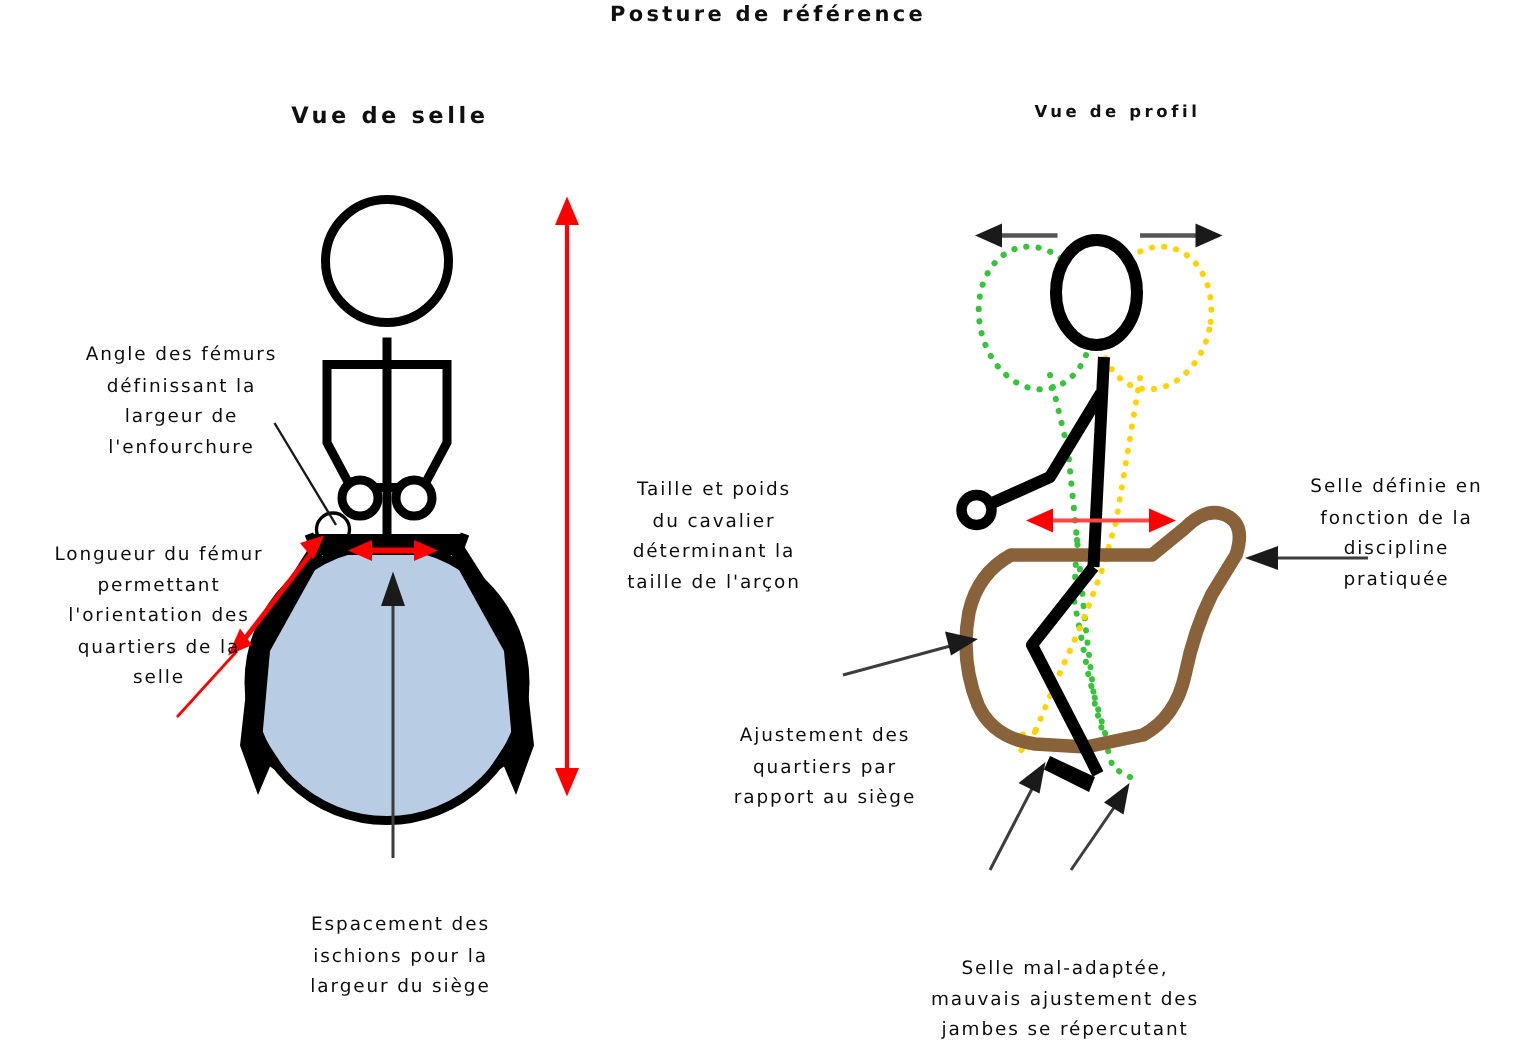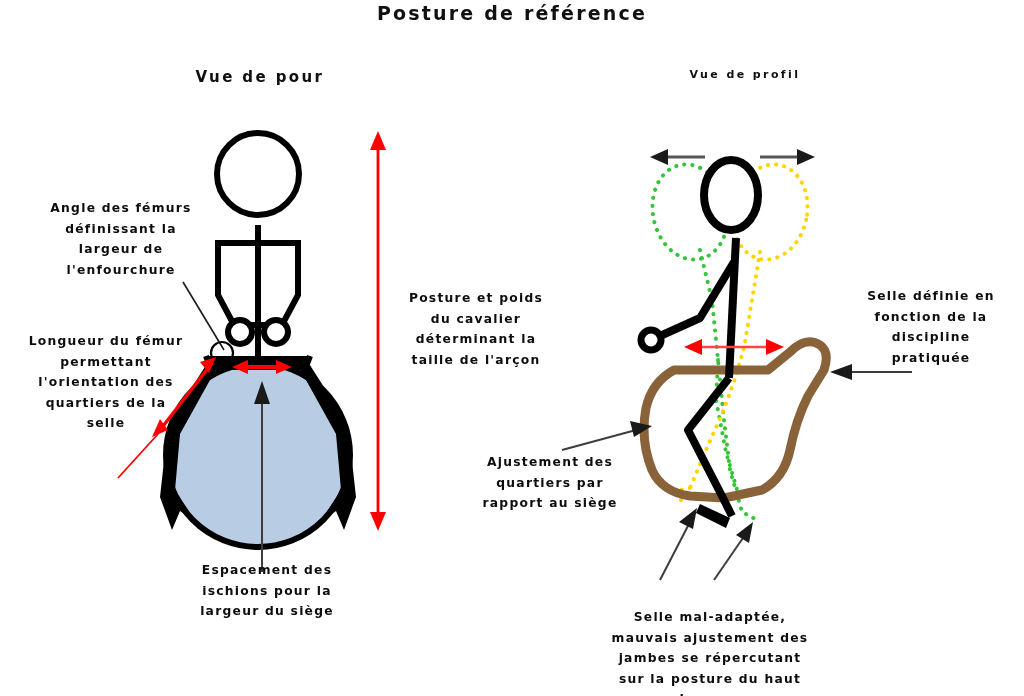--- a/index.html
+++ b/index.html
@@ -8,44 +8,44 @@
     font-family:"DejaVu Sans", sans-serif;
     color:#0d0d0d;
   }
   #stage{position:absolute;left:0;top:0;width:1024px;height:696px;}
   svg.layer{position:absolute;left:0;top:0;width:1024px;height:696px;}
 
   .ttl{
     position:absolute;text-align:center;font-weight:bold;
     letter-spacing:2.2px;color:#101010;
   }
-  #page-title{left:0;top:2px;width:1024px;font-size:19px;}
+  #page-title{left:0;top:2px;width:1024px;font-size:14px;}
   #sub-face{left:150px;top:68px;width:220px;font-size:15px;letter-spacing:2.4px;}
   #sub-profil{left:620px;top:68px;width:250px;font-size:11px;letter-spacing:2.4px;}
 
   .callout{
-    position:absolute;text-align:center;font-weight:bold;
+    position:absolute;text-align:center;font-weight:normal;
     font-size:12.3px;line-height:20.5px;letter-spacing:1.25px;
-    color:#0d0d0d;white-space:pre-line;
+    color:#0d0d0d;white-space:pre-line;margin-top:28px;
   }
   #cap-femur-angle{left:12px;top:198px;width:218px;}
   #cap-femur-length{left:0px;top:331px;width:212px;}
   #cap-taille-poids{left:378px;top:288px;width:196px;}
-  #cap-ischions{left:162px;top:560px;width:210px;}
+  #cap-ischions{left:162px;top:578px;width:210px;}
   #cap-selle-discipline{left:838px;top:286px;width:186px;}
   #cap-ajustement{left:452px;top:452px;width:196px;}
   #cap-mal-adaptee{left:580px;top:607px;width:260px;}
 </style>
 </head>
 <body>
 
 <div id="stage">
 
   <div class="ttl" id="page-title">Posture de référence</div>
-  <div class="ttl" id="sub-face">Vue de pour</div>
+  <div class="ttl" id="sub-face">Vue de selle</div>
   <div class="ttl" id="sub-profil">Vue de profil</div>
 
   <svg class="layer" viewBox="0 0 1024 696">
 
     <circle cx="258" cy="455" r="92" fill="#b8cce4" stroke="#000000" stroke-width="6"></circle>
 
     <path d="M 208 362 L 168 425 L 160 497 L 172 530 L 180 511 L 196 522 L 175 490 L 180 434 L 215 371 Z" fill="#000000"></path>
 
     <path d="M 308 362 L 348 425 L 356 497 L 344 530 L 336 511 L 320 522 L 341 490 L 336 434 L 301 371 Z" fill="#000000"></path>
 
@@ -159,21 +159,21 @@
 définissant la
 largeur de
 l'enfourchure</div>
 
   <div class="callout" id="cap-femur-length">Longueur du fémur
 permettant
 l'orientation des
 quartiers de la
 selle</div>
 
-  <div class="callout" id="cap-taille-poids">Posture et poids
+  <div class="callout" id="cap-taille-poids">Taille et poids
 du cavalier
 déterminant la
 taille de l'arçon</div>
 
   <div class="callout" id="cap-ischions">Espacement des
 ischions pour la
 largeur du siège</div>
 
   <div class="callout" id="cap-selle-discipline">Selle définie en
 fonction de la

